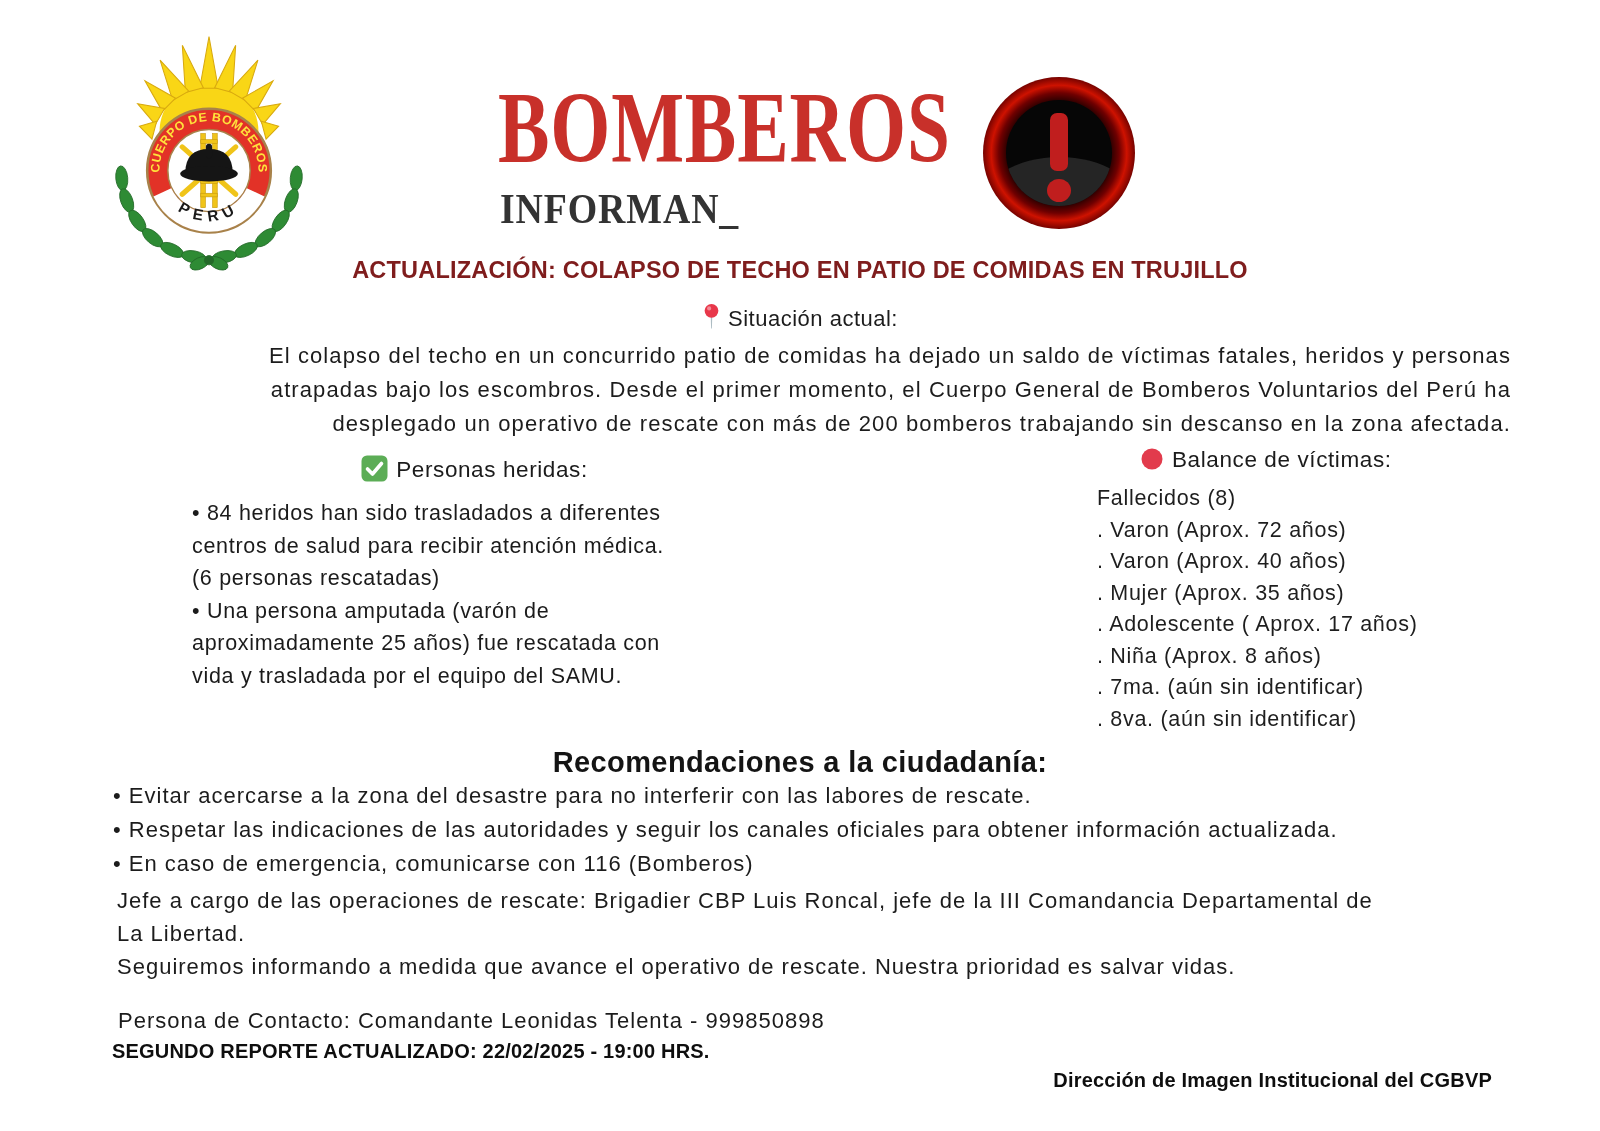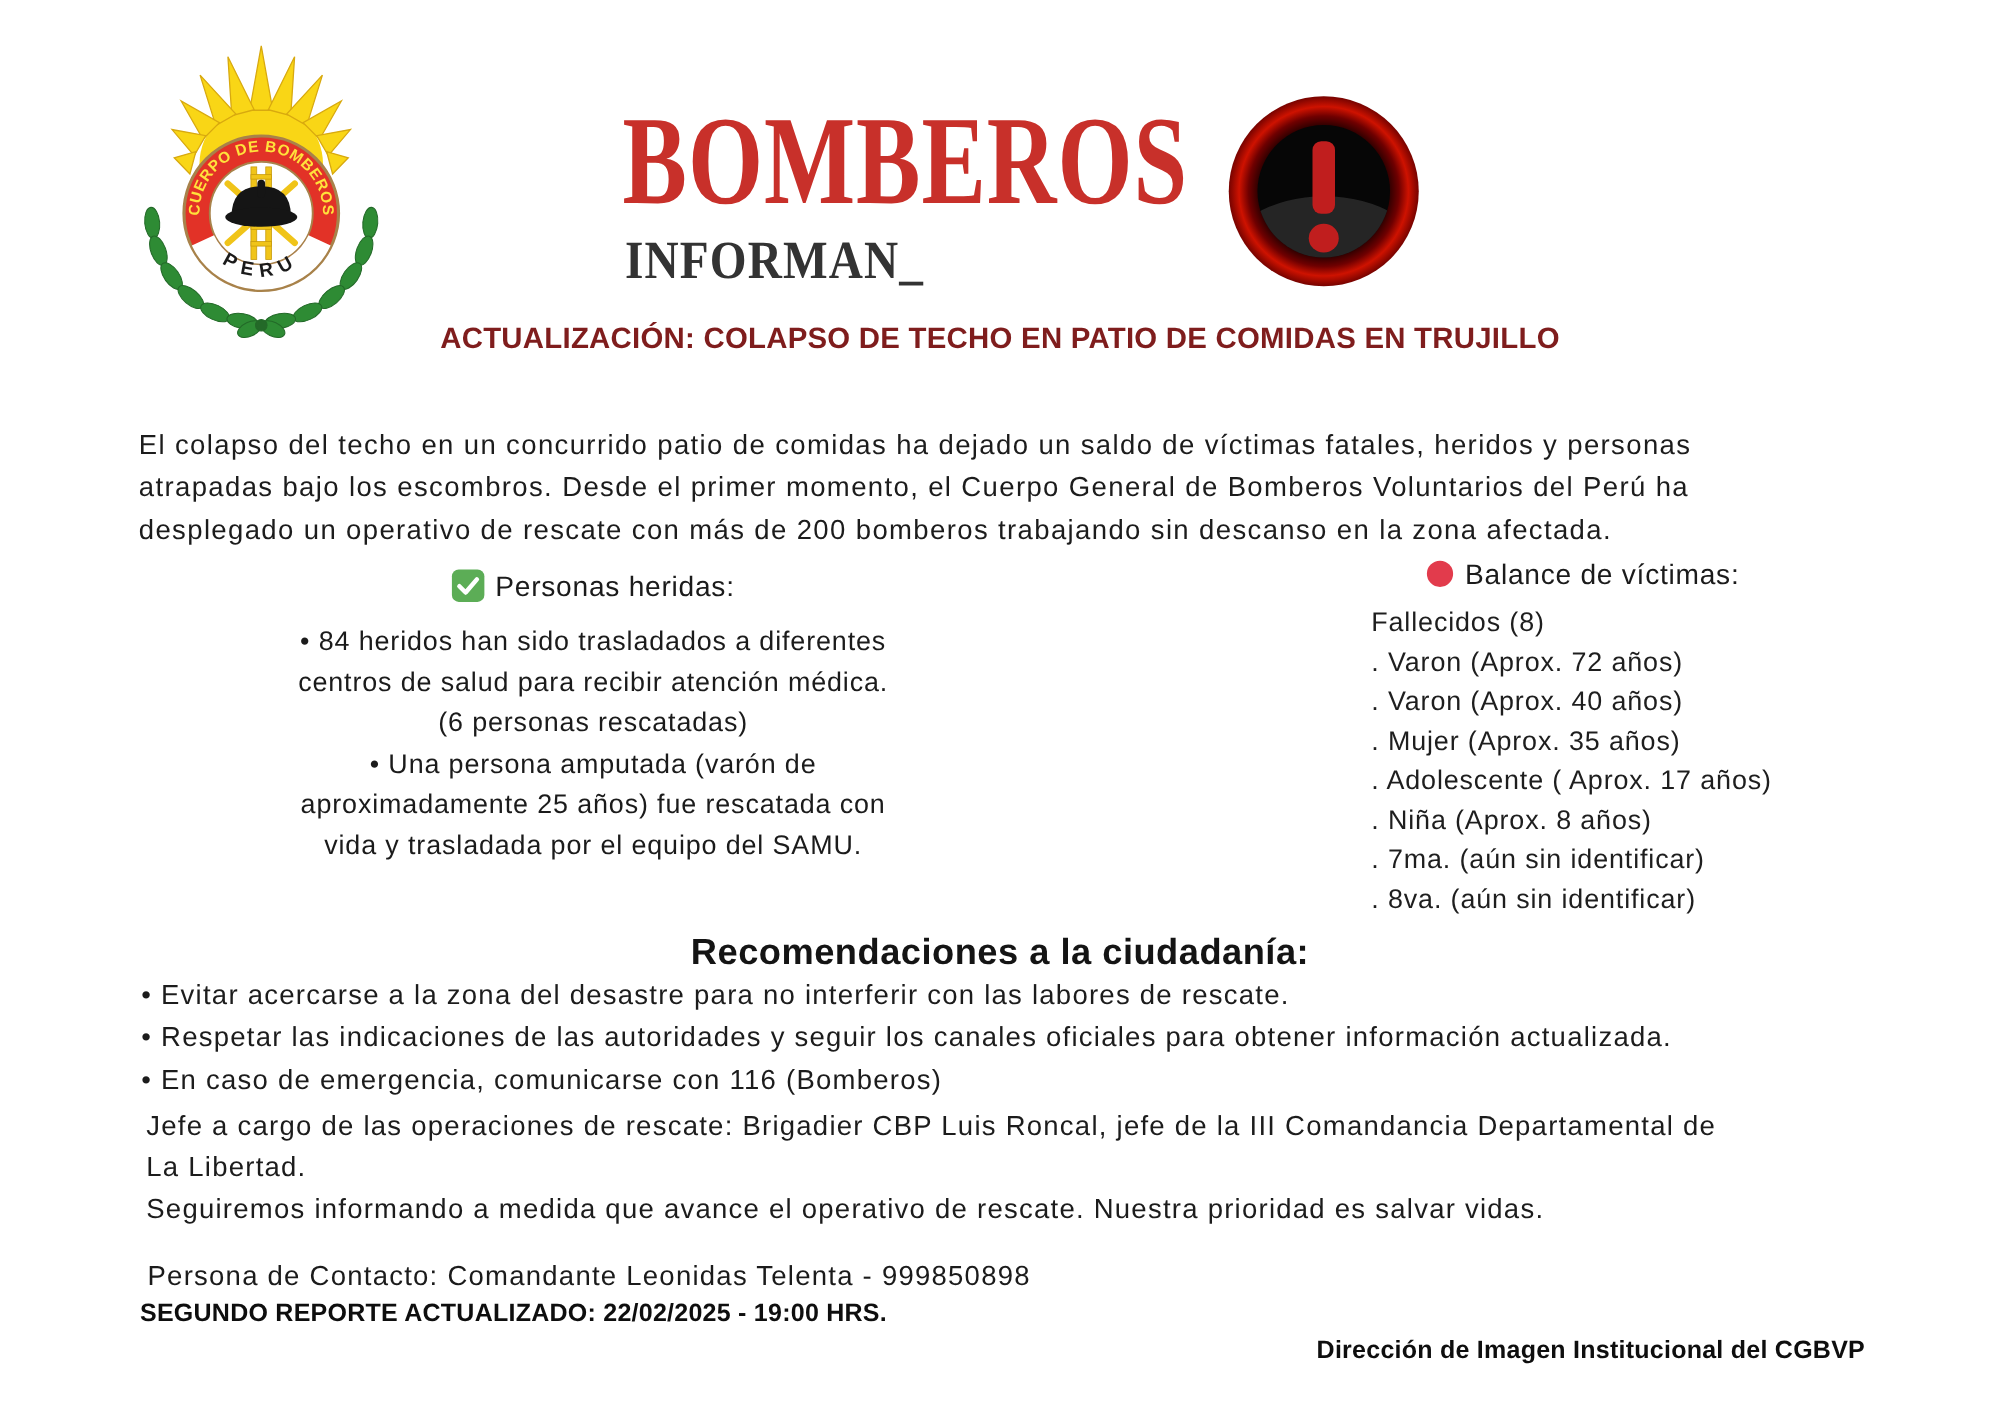--- a/index.html
+++ b/index.html
@@ -28,27 +28,27 @@
             border-radius:50%;background:#c01e1e;z-index:2;}
 
   
   .main-title{position:absolute;left:0;right:0;top:257px;text-align:center;
               font-weight:700;font-size:23.5px;color:#7f1d1d;letter-spacing:0.2px;}
   .situation-head{position:absolute;left:0;right:0;top:303px;text-align:center;
               font-size:22px;color:#1c1c1c;letter-spacing:0.5px;}
   .situation-head .icon{display:inline-block;vertical-align:-6px;margin-right:7px;}
   .pre{white-space:pre-line;}
   .situation-body{position:absolute;left:111px;top:339px;width:1400px;font-size:22px;
-              line-height:34px;letter-spacing:1.1px;color:#1c1c1c;}
+              line-height:34px;letter-spacing:1.1px;color:#1c1c1c;text-align:right;}
 
   
   .injured{position:absolute;left:192px;top:455px;width:565px;}
   .injured-head{text-align:center;font-size:22.5px;letter-spacing:0.6px;color:#1b1b1b;}
   .injured-head .icon{display:inline-block;vertical-align:-5px;margin-right:8px;}
-  .injured-items{margin-top:9px;font-size:21.5px;line-height:32.5px;letter-spacing:0.7px;color:#1b1b1b;text-align:center;}
+  .injured-items{margin-top:9px;font-size:21.5px;line-height:32.5px;letter-spacing:0.7px;color:#1b1b1b;}
 
   .victims{position:absolute;left:1097px;top:447px;width:400px;}
   .victims-head{padding-left:44px;font-size:22.5px;letter-spacing:0.6px;color:#1b1b1b;}
   .victims-head .icon{display:inline-block;vertical-align:-3px;margin-right:9px;}
   .victims-sub{margin-top:7px;font-size:21.5px;line-height:31.5px;letter-spacing:0.7px;}
   .v-item{font-size:21.5px;line-height:31.5px;letter-spacing:0.7px;}
 
   
   .reco-head{position:absolute;left:0;right:0;top:746px;text-align:center;
              font-weight:700;font-size:29px;color:#141414;letter-spacing:0.4px;}
@@ -141,20 +141,29 @@
 
   <div class="alert">
     <div class="alert-inner">
       <div class="excl-bar"></div>
       <div class="excl-dot"></div>
     </div>
   </div>
 
   <div class="main-title">ACTUALIZACIÓN: COLAPSO DE TECHO EN PATIO DE COMIDAS EN TRUJILLO</div>
 
+  <div class="situation-head">
+    <span class="icon">
+      <svg width="19" height="29" viewBox="0 0 24 36">
+        <polygon points="11,15 13,15 12.5,32 11.5,32" fill="#adbcc3"></polygon>
+        <circle cx="12" cy="9.5" r="8.7" fill="#e8374a"></circle>
+        <circle cx="9" cy="6.5" r="2.6" fill="#f79aa5" opacity="0.85"></circle>
+      </svg>
+    </span><span>Situación actual:</span>
+  </div>
   <div class="situation-body pre">El colapso del techo en un concurrido patio de comidas ha dejado un saldo de víctimas fatales, heridos y personas
 atrapadas bajo los escombros. Desde el primer momento, el Cuerpo General de Bomberos Voluntarios del Perú ha
 desplegado un operativo de rescate con más de 200 bomberos trabajando sin descanso en la zona afectada.</div>
 
   <div class="injured">
     <div class="injured-head">
       <span class="icon">
         <svg width="27" height="27" viewBox="0 0 27 27">
           <rect x="0.5" y="0.5" width="26" height="26" rx="5.5" fill="#5cad56"></rect>
           <path d="M6.5,14 L11.5,19 L20.5,8.5" stroke="#ffffff" stroke-width="3.6" fill="none" stroke-linecap="round" stroke-linejoin="round"></path>

